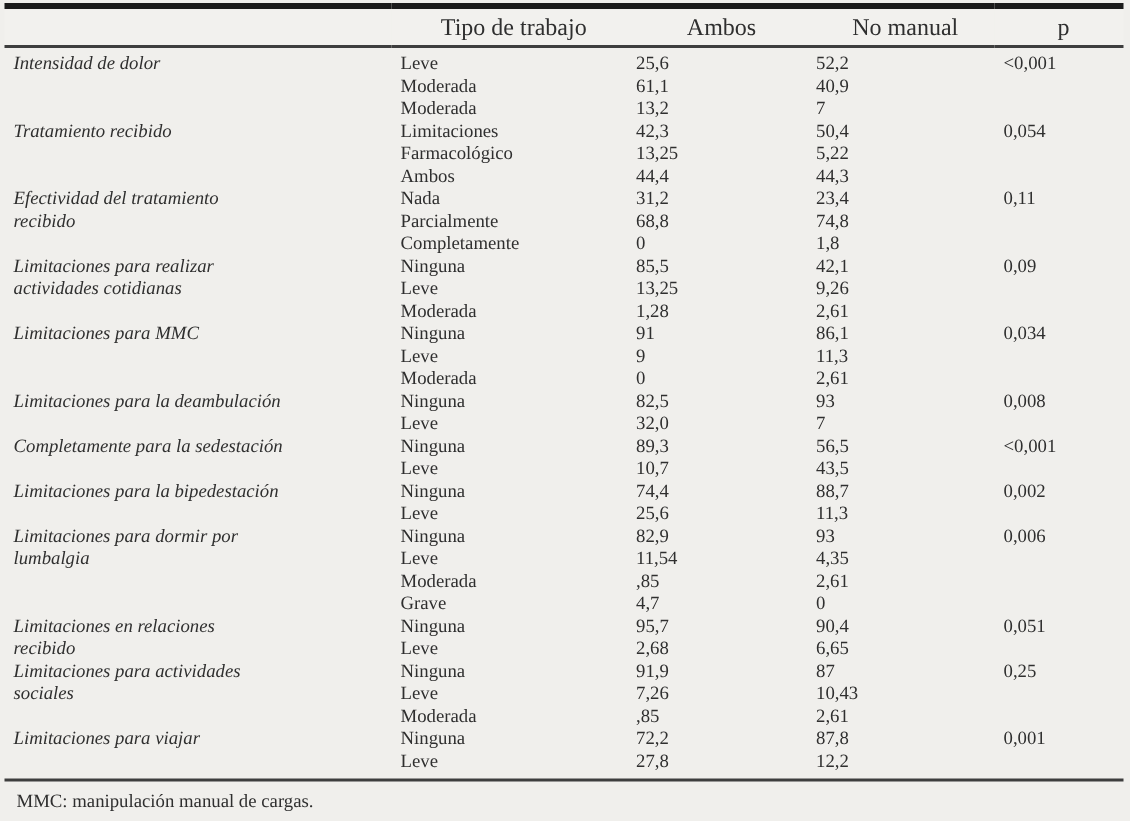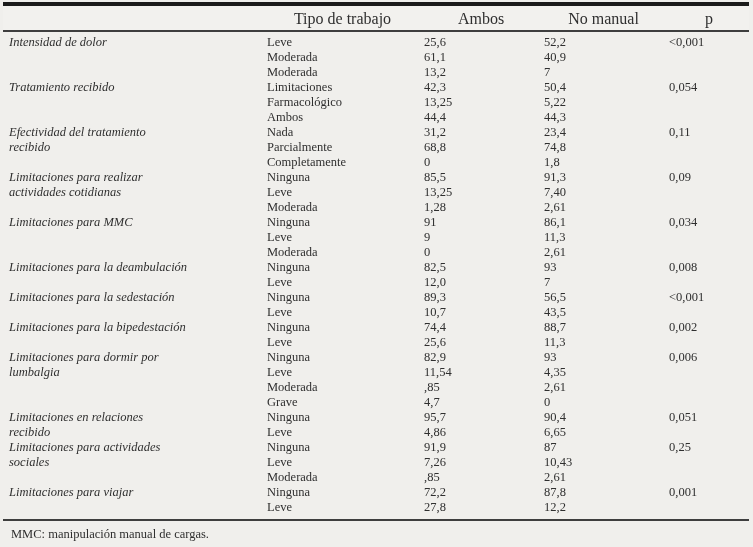--- a/index.html
+++ b/index.html
@@ -139,27 +139,27 @@
           <td>Completamente</td>
           <td>0</td>
           <td>1,8</td>
           <td></td>
         </tr>
         <tr>
           <td class="label" rowspan="3">Limitaciones para realizar
 actividades cotidianas</td>
           <td>Ninguna</td>
           <td>85,5</td>
-          <td>91,3</td>
+          <td>42,1</td>
           <td>0,09</td>
         </tr>
         <tr>
           <td>Leve</td>
           <td>13,25</td>
-          <td>7,40</td>
+          <td>9,26</td>
           <td></td>
         </tr>
         <tr>
           <td>Moderada</td>
           <td>1,28</td>
           <td>2,61</td>
           <td></td>
         </tr>
         <tr>
           <td class="label" rowspan="3">Limitaciones para MMC</td>
@@ -182,26 +182,26 @@
         </tr>
         <tr>
           <td class="label" rowspan="2">Limitaciones para la deambulación</td>
           <td>Ninguna</td>
           <td>82,5</td>
           <td>93</td>
           <td>0,008</td>
         </tr>
         <tr>
           <td>Leve</td>
-          <td>12,0</td>
+          <td>32,0</td>
           <td>7</td>
           <td></td>
         </tr>
         <tr>
-          <td class="label" rowspan="2">Limitaciones para la sedestación</td>
+          <td class="label" rowspan="2">Completamente para la sedestación</td>
           <td>Ninguna</td>
           <td>89,3</td>
           <td>56,5</td>
           <td>&lt;0,001</td>
         </tr>
         <tr>
           <td>Leve</td>
           <td>10,7</td>
           <td>43,5</td>
           <td></td>
@@ -248,21 +248,21 @@
         <tr>
           <td class="label" rowspan="2">Limitaciones en relaciones
 recibido</td>
           <td>Ninguna</td>
           <td>95,7</td>
           <td>90,4</td>
           <td>0,051</td>
         </tr>
         <tr>
           <td>Leve</td>
-          <td>4,86</td>
+          <td>2,68</td>
           <td>6,65</td>
           <td></td>
         </tr>
         <tr>
           <td class="label" rowspan="3">Limitaciones para actividades
 sociales</td>
           <td>Ninguna</td>
           <td>91,9</td>
           <td>87</td>
           <td>0,25</td>

